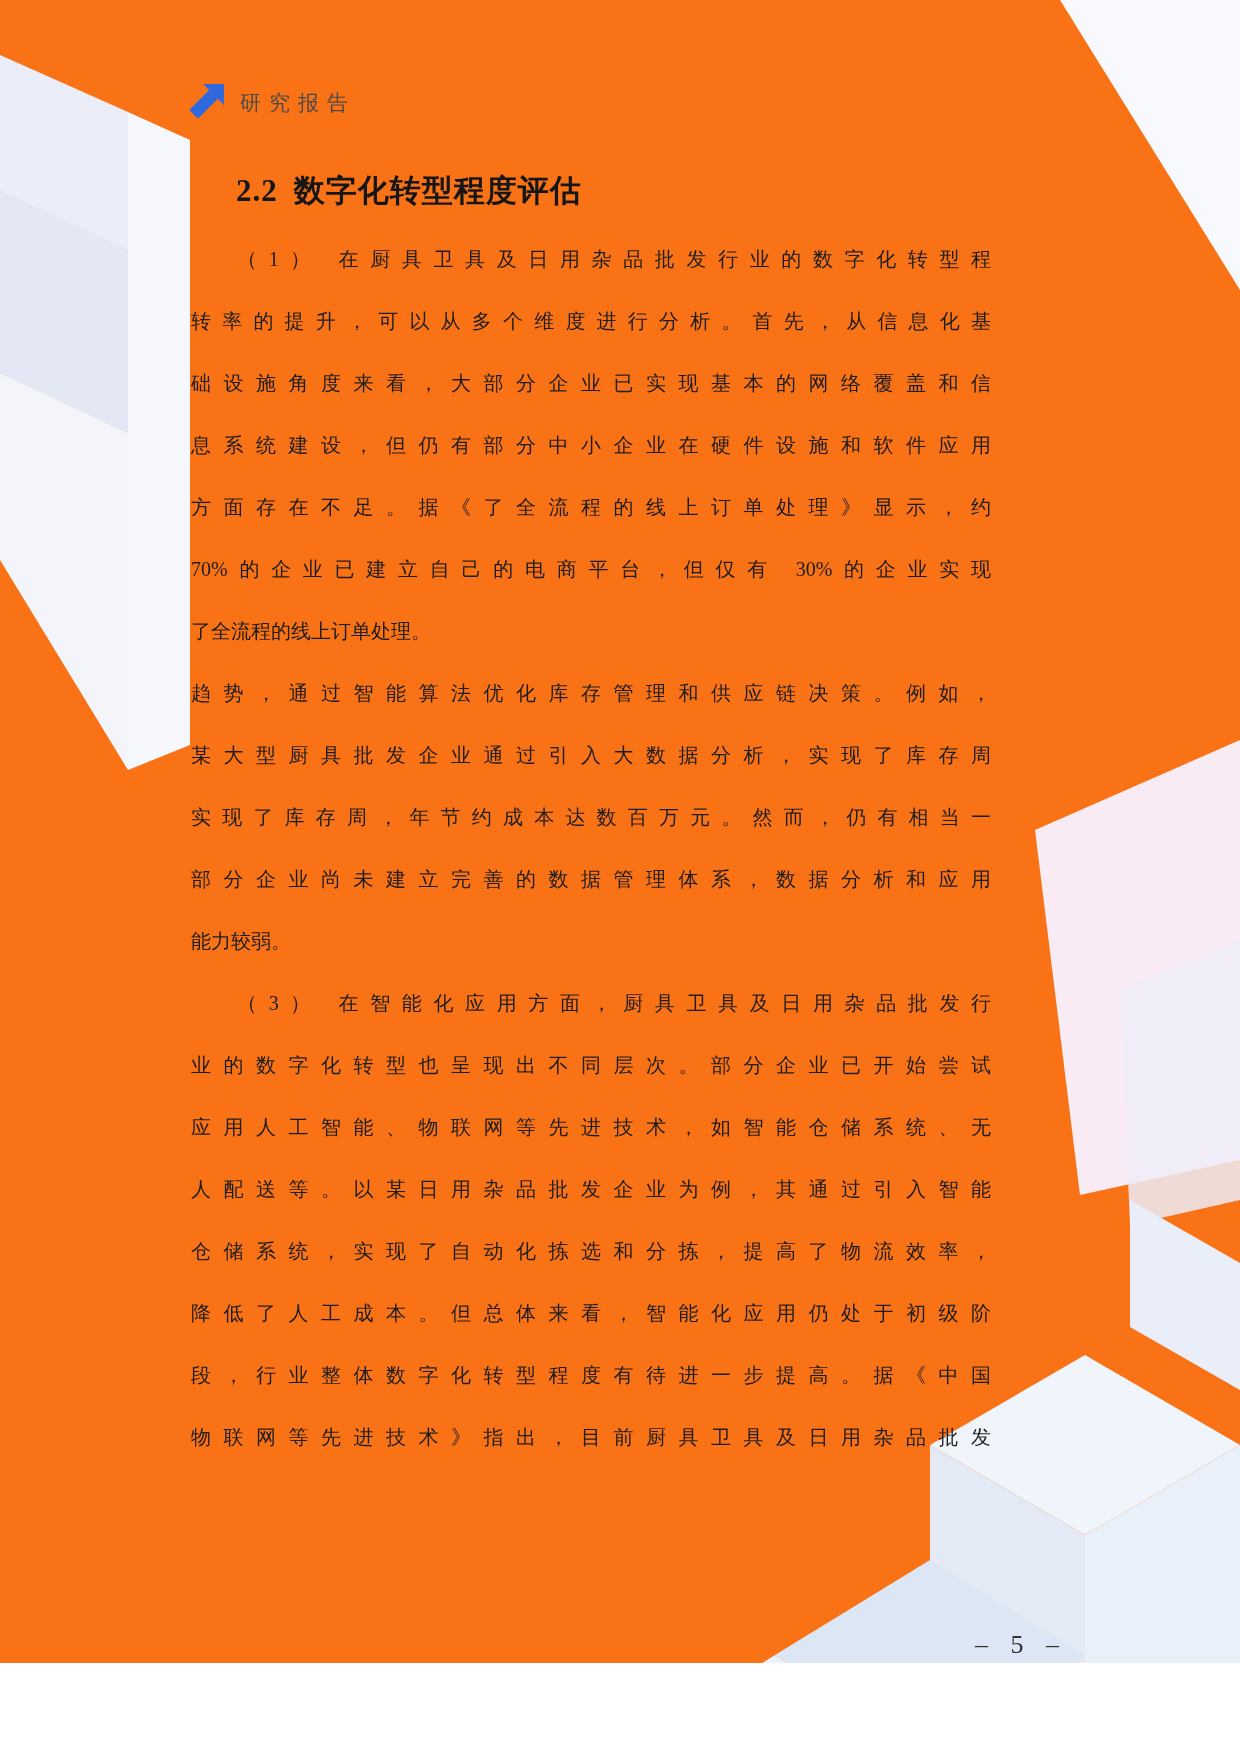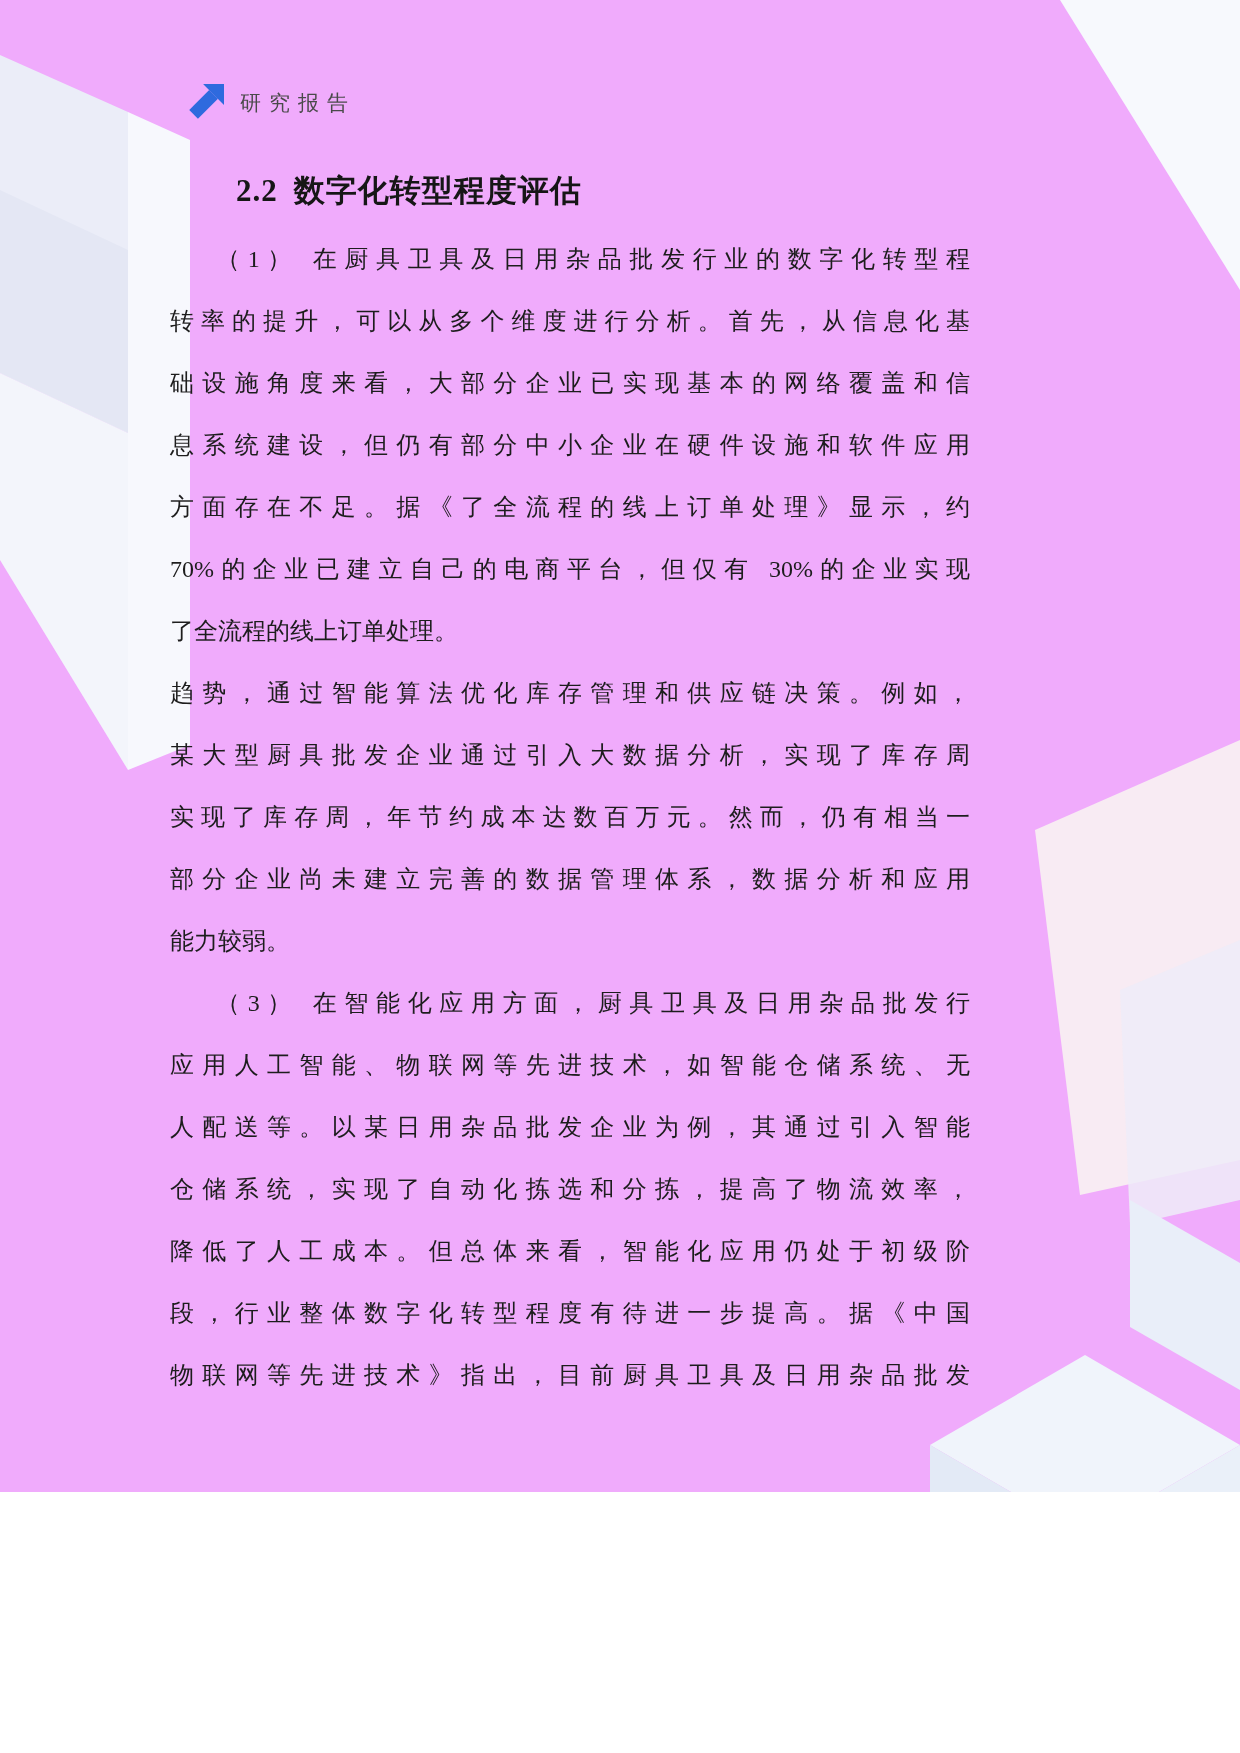--- a/index.html
+++ b/index.html
@@ -1,20 +1,20 @@
 <!DOCTYPE html>
 <html><head>
 <meta charset="utf-8">
 <style>
   html,body{margin:0;padding:0;background:#ffffff;}
   .page{
     position:relative;
     width:1240px;
-    height:1492px;
-    background:#f0abfc;
+    height:1663px;
+    background:#f97316;
     overflow:hidden;
     font-family:"Liberation Serif", serif;
   }
   .bg{position:absolute;left:0;top:0;width:1240px;height:1753px;display:block;}
 
   
   .hdr{
     position:absolute;
     left:186px;
     top:84px;
@@ -45,26 +45,27 @@
     font-weight:bold;
     color:#161616;
     letter-spacing:1px;
   }
   h2.sec .num{margin-right:16px;}
   .paras{margin-top:14px;}
   .line{
     width:800px;
     height:62px;
     line-height:62px;
-    font-size:24px;
+    font-size:20px;
     color:#1d1d1d;
     text-align:justify;
     text-align-last:justify;
     white-space:nowrap;
     overflow:visible;
+    margin-left:21px;
   }
   .line.first{text-indent:46px;}
   .line.last{text-align-last:left;}
 
   .page-num{
     position:absolute;
     left:975px;
     top:1630px;
     font-size:26px;
     letter-spacing:8px;
@@ -124,20 +125,21 @@
         </div>
         <div>
           <div class="line">趋势，通过智能算法优化库存管理和供应链决策。例如，</div>
           <div class="line">某大型厨具批发企业通过引入大数据分析，实现了库存周</div>
           <div class="line">实现了库存周，年节约成本达数百万元。然而，仍有相当一</div>
           <div class="line">部分企业尚未建立完善的数据管理体系，数据分析和应用</div>
           <div class="line last">能力较弱。</div>
         </div>
         <div>
           <div class="line first">（3） 在智能化应用方面，厨具卫具及日用杂品批发行</div>
+          <div class="line">业的数字化转型也呈现出不同层次。部分企业已开始尝试</div>
           <div class="line">应用人工智能、物联网等先进技术，如智能仓储系统、无</div>
           <div class="line">人配送等。以某日用杂品批发企业为例，其通过引入智能</div>
           <div class="line">仓储系统，实现了自动化拣选和分拣，提高了物流效率，</div>
           <div class="line">降低了人工成本。但总体来看，智能化应用仍处于初级阶</div>
           <div class="line">段，行业整体数字化转型程度有待进一步提高。据《中国</div>
           <div class="line">物联网等先进技术》指出，目前厨具卫具及日用杂品批发</div>
         </div>
       </div>
   </div>
 

